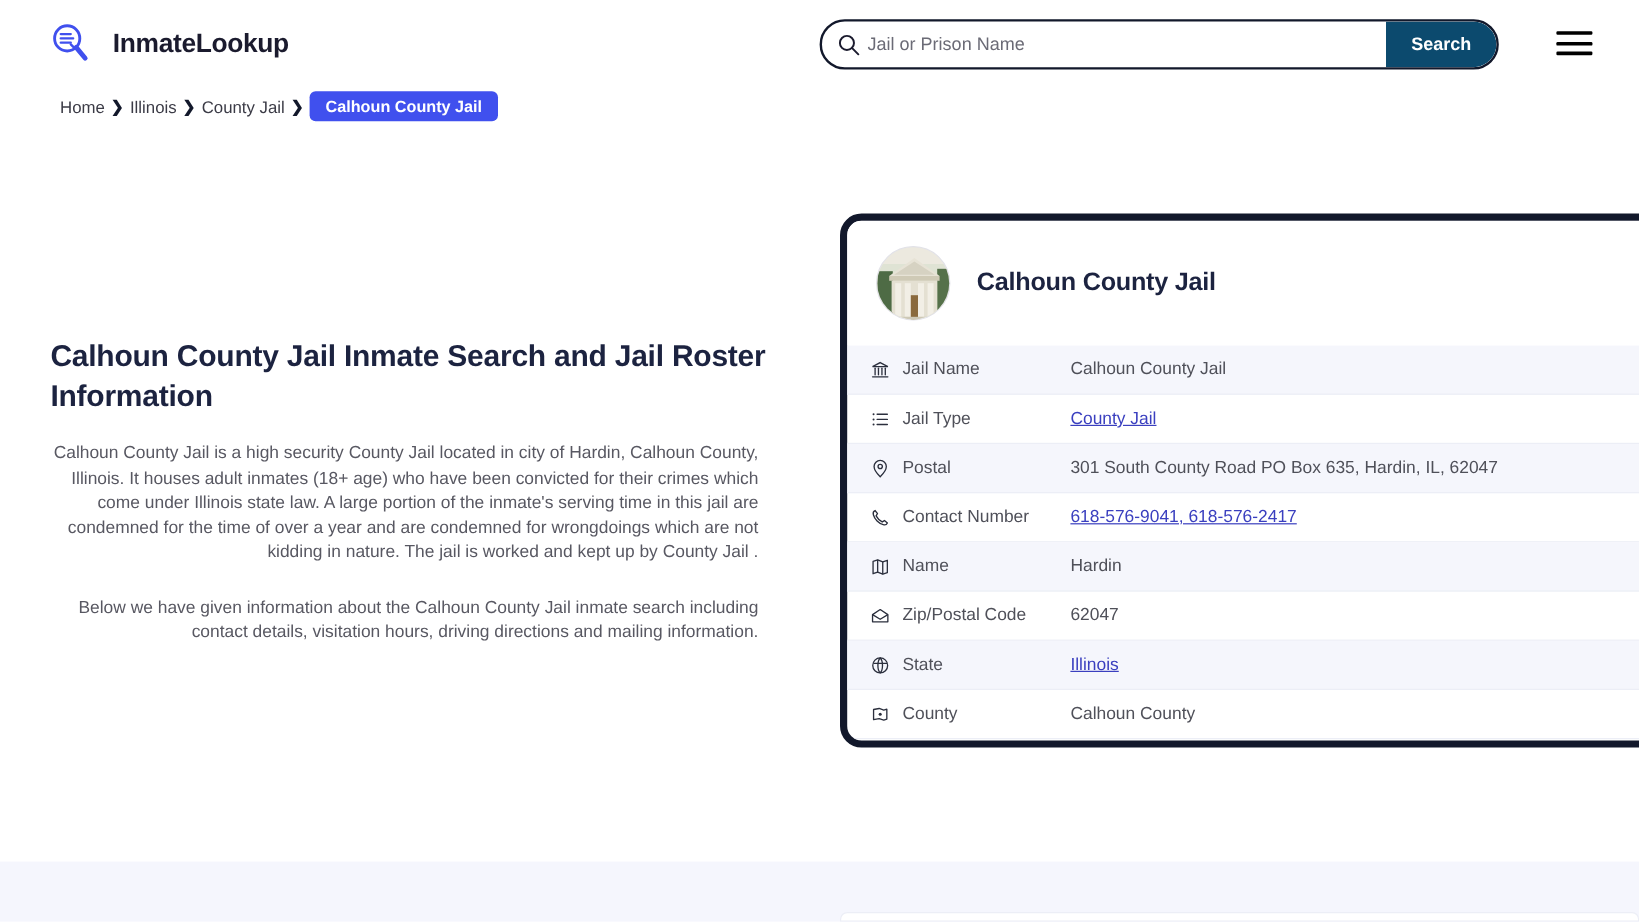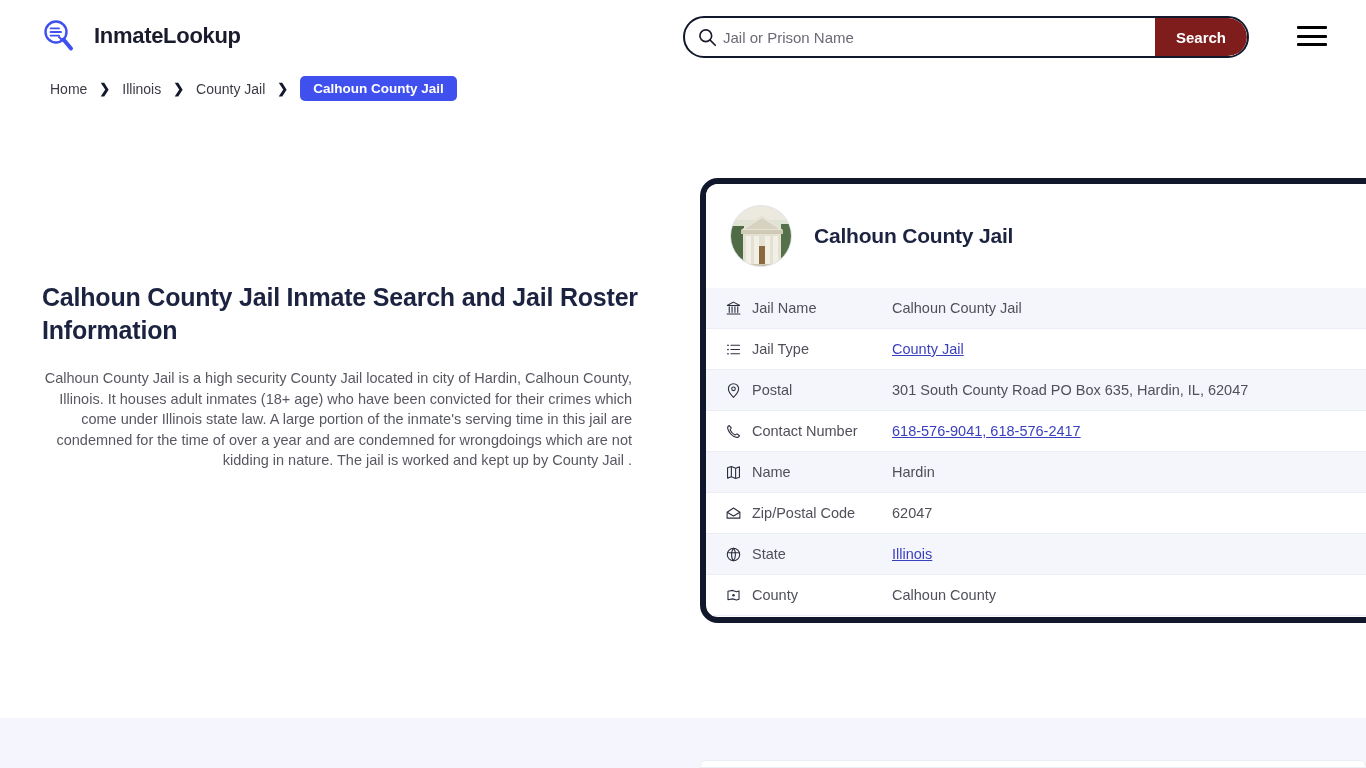--- a/index.html
+++ b/index.html
@@ -39,37 +39,37 @@
   }
   .search-input {
     flex: 1; border: none; outline: none; height: 100%;
     font-size: 15px; color: #b91c1c;
     font-family: "Liberation Sans", sans-serif;
     background: transparent;
   }
   .search-input::placeholder { color: #6b6b76; }
   .search-btn {
     width: 92px; height: 100%;
-    background: #7f1d1d; color: #fff;
+    background: #0c4a6e; color: #fff;
     border: none; cursor: pointer;
     font-size: 15px; font-weight: bold;
     font-family: "Liberation Sans", sans-serif;
     border-radius: 0 19px 19px 0;
   }
   .hamburger {
     position: absolute; left: 1297px; top: 24px;
     width: 30px; height: 24px; cursor: pointer;
     display: flex; flex-direction: column; justify-content: space-between;
     padding: 2px 0;
   }
   .hamburger span { display: block; height: 3px; background: #000; border-radius: 1px; }
   
   .breadcrumb {
     position: absolute; left: 50px; top: 76px;
-    display: flex; align-items: center; gap: 12px;
+    display: flex; align-items: center; gap: 5px;
     font-size: 14px;
   }
   .crumb { color: #3b3b46; text-decoration: none; cursor: pointer; white-space: nowrap; }
   .crumb-sep { color: #12182b; font-weight: bold; font-size: 13px; display:flex; align-items:center;}
   .crumb-current {
     background: #4050ee; color: #fff;
     padding: 5px 13px; border-radius: 5px;
     font-size: 13.5px; font-weight: bold;
     white-space: nowrap;
   }
@@ -179,20 +179,21 @@
   <a class="crumb">Illinois</a>
   <span class="crumb-sep">❯</span>
   <a class="crumb">County Jail</a>
   <span class="crumb-sep">❯</span>
   <span class="crumb-current">Calhoun County Jail</span>
 </div>
 
 <div class="left-col">
   <h1 class="page-title">Calhoun County Jail Inmate Search and Jail Roster Information</h1>
   <p class="body-para">Calhoun County Jail is a high security County Jail located in city of Hardin, Calhoun County, Illinois. It houses adult inmates (18+ age) who have been convicted for their crimes which come under Illinois state law. A large portion of the inmate's serving time in this jail are condemned for the time of over a year and are condemned for wrongdoings which are not kidding in nature. The jail is worked and kept up by County Jail .</p>
+  <p class="body-para second">Below we have given information about the Calhoun County Jail inmate search including contact details, visitation hours, driving directions and mailing information.</p>
 </div>
 
 <div class="info-card">
 
   <div class="card-head">
     <div class="thumb">
       <svg viewBox="0 0 62 62" width="62" height="62">
         <rect width="62" height="62" fill="#ece9df"></rect>
         <rect x="0" y="14" width="62" height="48" fill="#dfe3d4"></rect>
         <rect x="0" y="20" width="13" height="42" fill="#4e6b45"></rect>

